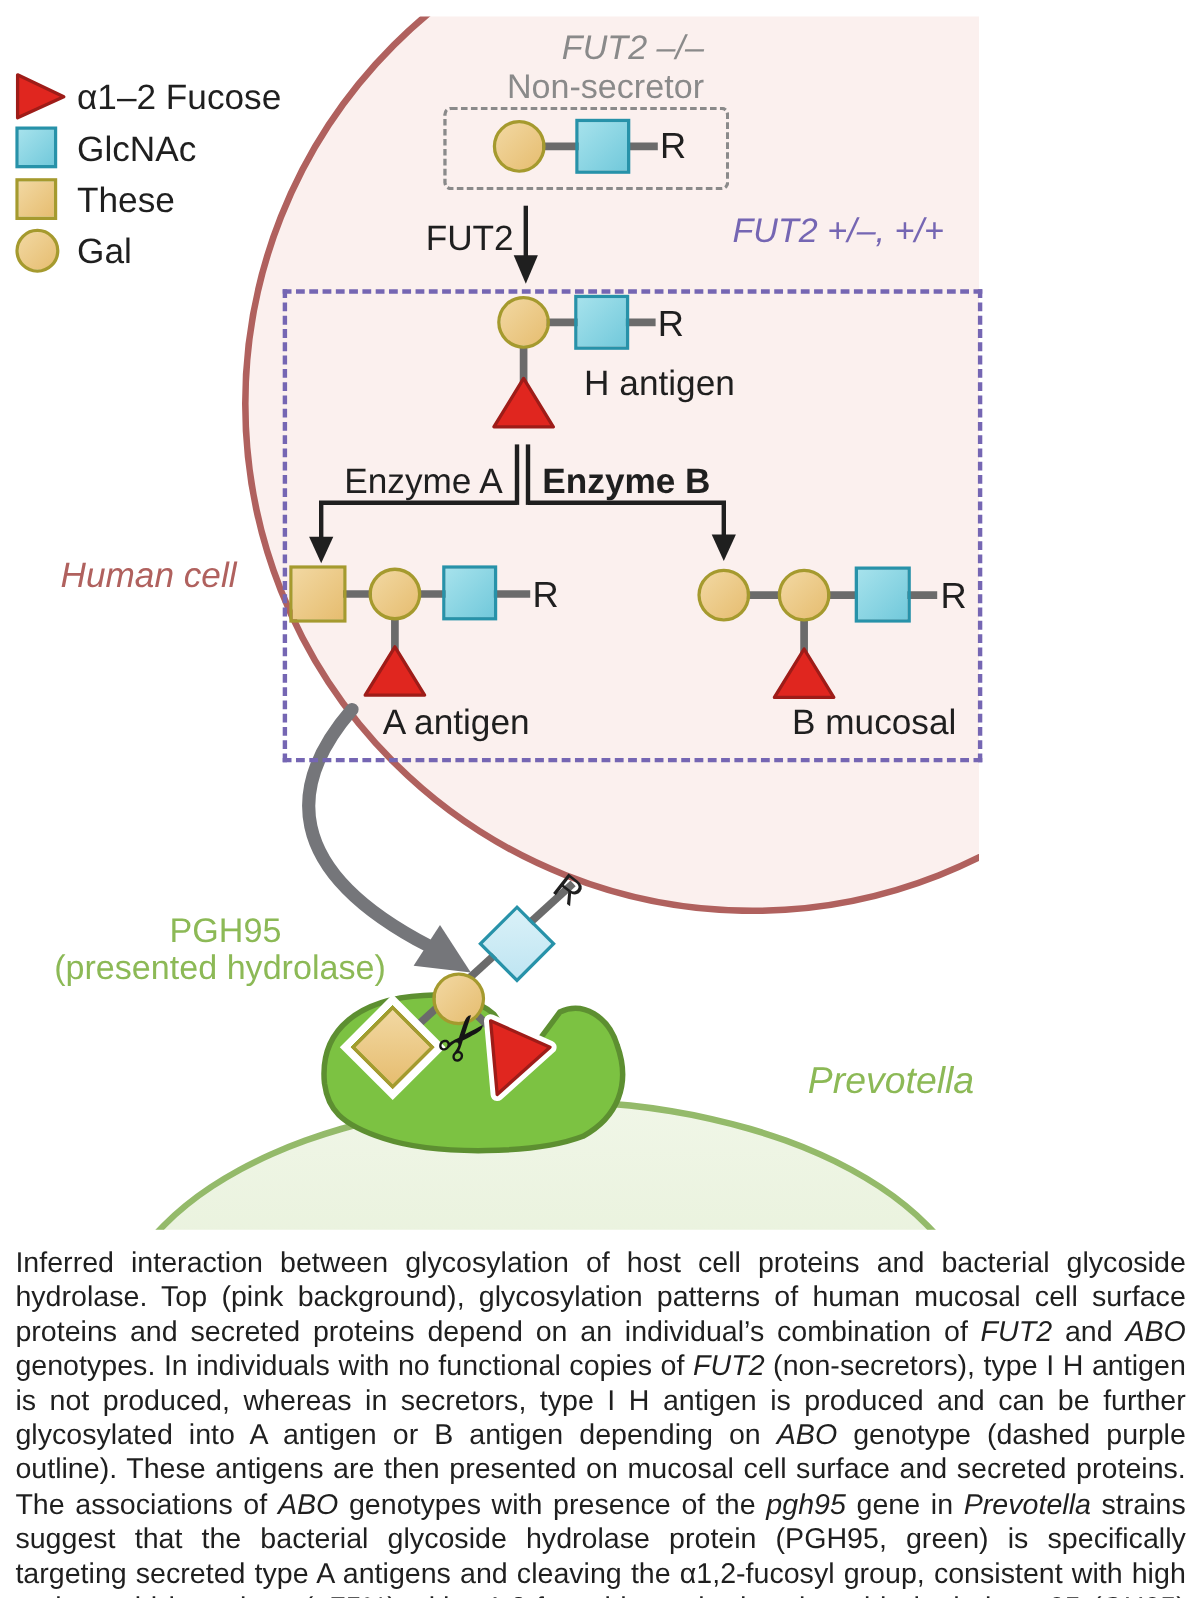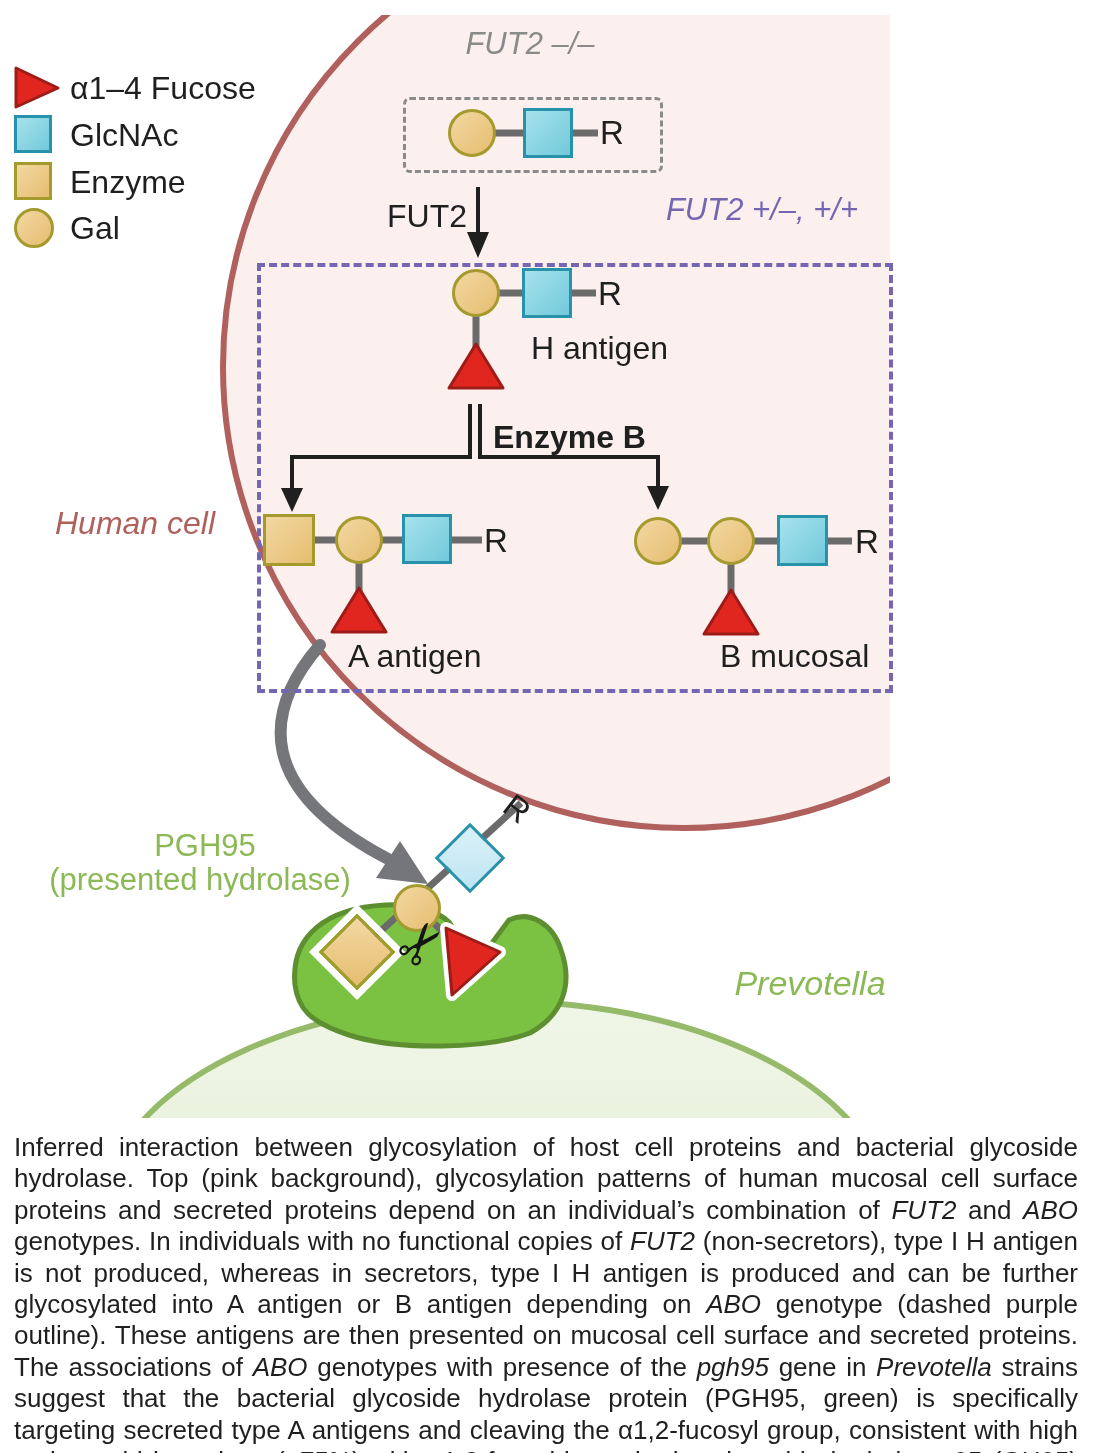--- a/index.html
+++ b/index.html
@@ -35,21 +35,21 @@
       background:linear-gradient(135deg,#a6e2ec,#72c9db);}
   .sq.tan{border-color:var(--tan_dark);background:linear-gradient(135deg,#f2d8a2,#e6bd70);}
   .circ{position:absolute;box-sizing:border-box;border:3px solid var(--tan_dark);
       border-radius:50%;background:linear-gradient(135deg,#f2d8a2,#e6bd70);}
   .diamond{transform:rotate(45deg);}
   .halo{box-shadow:0 0 0 7px #fff;}
   .dm-blue{border-color:var(--blue_dark);background:linear-gradient(135deg,#daf1f8,#bfe5f2);}
   
   .lbl{position:absolute;color:var(--text);font-size:32px;white-space:nowrap;}
   .r-lbl{position:absolute;color:var(--text);font-size:33px;font-weight:400;}
-  .gray-lbl{position:absolute;color:var(--gray_label);font-size:31px;text-align:center;white-space:nowrap;}
+  .gray-lbl{position:absolute;color:var(--gray_label);font-size:31px;text-align:right;white-space:nowrap;}
   .purple-lbl{position:absolute;color:var(--purple);font-size:31px;text-align:center;white-space:nowrap;}
   .green-lbl{position:absolute;color:var(--green_text);font-size:31px;text-align:center;white-space:nowrap;}
   .humancell-lbl{position:absolute;color:var(--cell_border);font-size:32px;white-space:nowrap;font-style:italic;}
   .it{font-style:italic;}
   .legend-label{position:absolute;left:70px;color:var(--text);font-size:32px;white-space:nowrap;}
   .scissors{
     position:absolute;left:398px;top:916px;font-size:56px;color:#151515;
     transform:rotate(-50deg);line-height:1;
   }
   .caption{
@@ -123,44 +123,46 @@
       <polygon points="16,68 58,88 16,107" fill="var(--red)" stroke="var(--red_dark)" stroke-width="3" stroke-linejoin="round"></polygon>
     </g>
 
     <polygon points="476,344 503,388 449,388" fill="var(--red)" stroke="var(--red_dark)" stroke-width="3" stroke-linejoin="round"></polygon>
 
     <polygon points="359,588 386,632 332,632" fill="var(--red)" stroke="var(--red_dark)" stroke-width="3" stroke-linejoin="round"></polygon>
 
     <polygon points="731,590 758,634 704,634" fill="var(--red)" stroke="var(--red_dark)" stroke-width="3" stroke-linejoin="round"></polygon>
   </svg>
 
-  <div class="legend-label" style="top:70px;">α1–4 Fucose</div>
+  <div class="legend-label" style="top:70px;">α1–2 Fucose</div>
   <div class="sq" style="left:14px;top:115px;width:38px;height:38px;"></div>
   <div class="legend-label" style="top:117px;">GlcNAc</div>
   <div class="sq tan" style="left:14px;top:162px;width:38px;height:38px;"></div>
-  <div class="legend-label" style="top:164px;">Enzyme</div>
+  <div class="legend-label" style="top:164px;">These</div>
   <div class="circ" style="left:14px;top:208px;width:40px;height:40px;"></div>
   <div class="legend-label" style="top:210px;text-align:center;">Gal</div>
 
   <div class="gray-lbl it" style="left:420px;top:26px;width:220px;">FUT2 –/–</div>
+  <div class="gray-lbl" style="left:420px;top:61px;width:220px;">Non-secretor</div>
   <div class="nonsec-box"></div>
   <div class="circ" style="left:448px;top:109px;width:48px;height:48px;"></div>
   <div class="sq" style="left:523px;top:108px;width:50px;height:50px;"></div>
   <div class="r-lbl" style="left:600px;top:114px;">R</div>
 
   <div class="lbl" style="left:387px;top:198px;">FUT2</div>
 
   <div class="purple-lbl it" style="left:642px;top:192px;width:240px;">FUT2 +/–, +/+</div>
   <div class="secretor-box"></div>
 
   <div class="circ" style="left:452px;top:269px;width:48px;height:48px;"></div>
   <div class="sq" style="left:522px;top:268px;width:50px;height:50px;"></div>
   <div class="r-lbl" style="left:598px;top:275px;">R</div>
   <div class="lbl" style="left:531px;top:330px;">H antigen</div>
 
+  <div class="lbl" style="left:262px;top:419px;width:195px;text-align:right;">Enzyme A</div>
   <div class="lbl" style="left:493px;top:419px;font-weight:bold;">Enzyme B</div>
 
   <div class="sq tan" style="left:263px;top:514px;width:52px;height:52px;"></div>
   <div class="circ" style="left:335px;top:516px;width:48px;height:48px;"></div>
   <div class="sq" style="left:402px;top:514px;width:50px;height:50px;"></div>
   <div class="r-lbl" style="left:484px;top:522px;">R</div>
   <div class="lbl" style="left:348px;top:638px;">A antigen</div>
 
   <div class="circ" style="left:634px;top:517px;width:48px;height:48px;"></div>
   <div class="circ" style="left:707px;top:517px;width:48px;height:48px;"></div>

